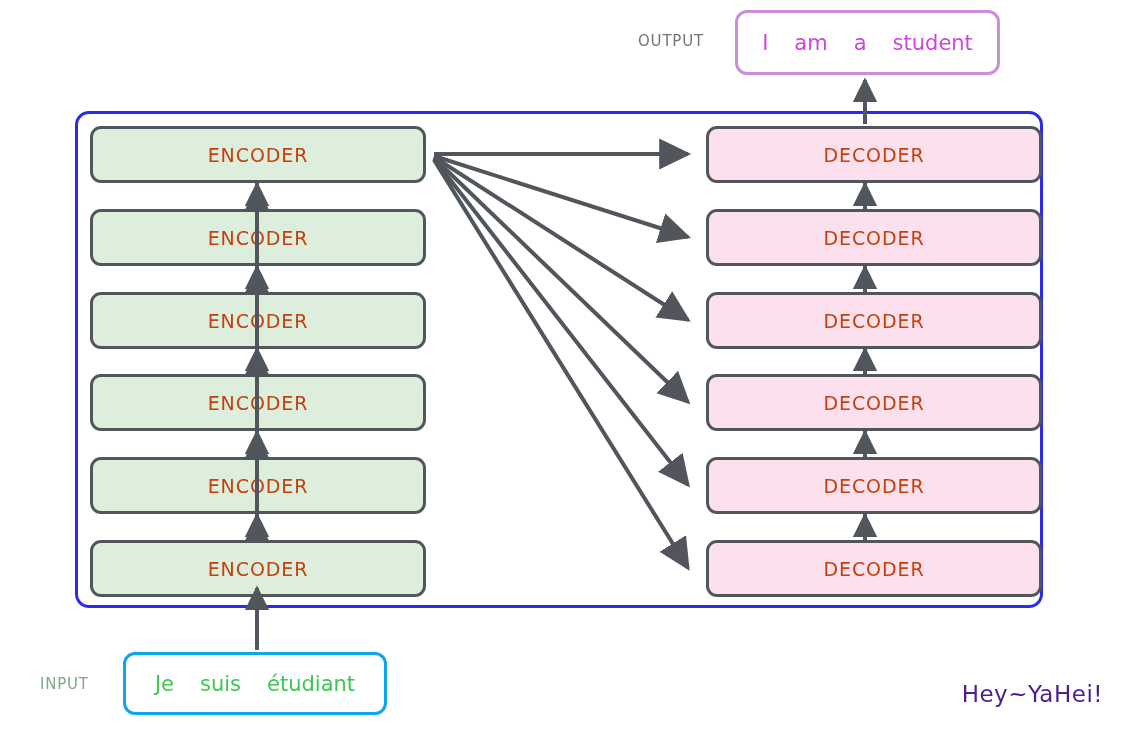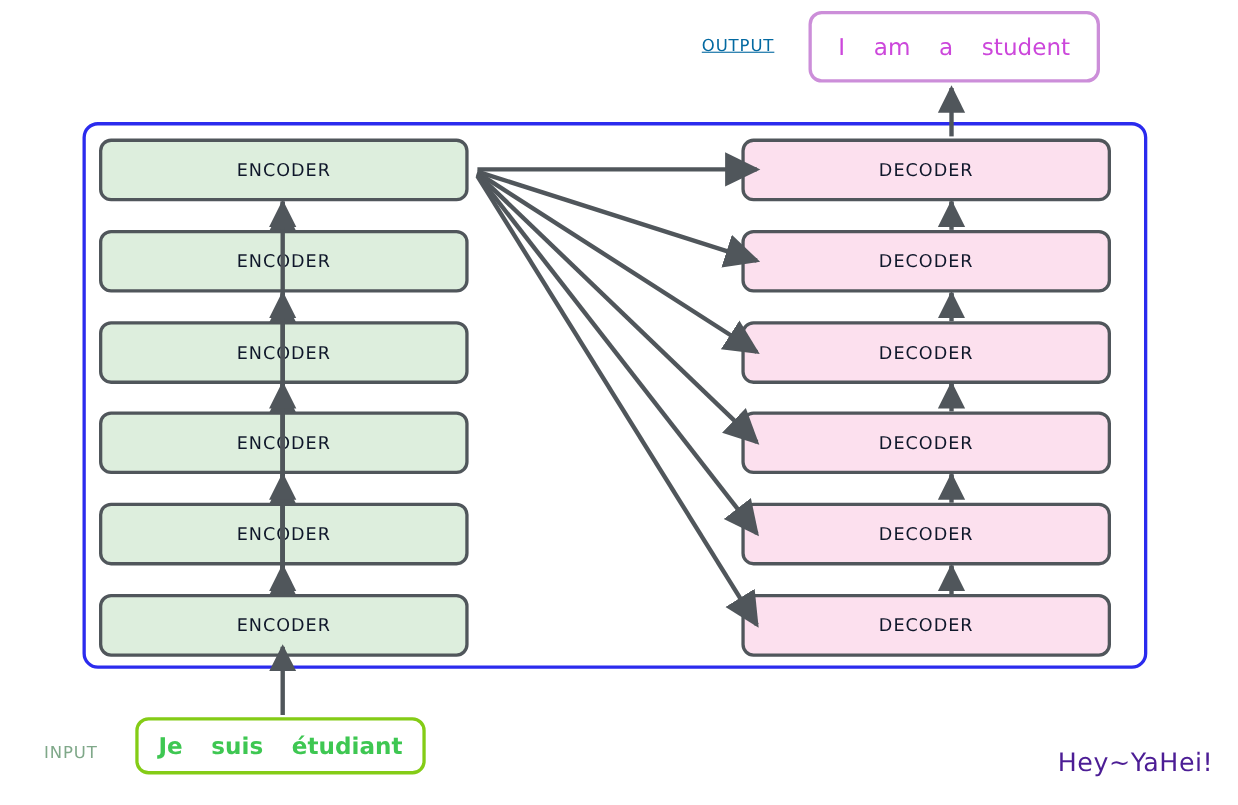--- a/index.html
+++ b/index.html
@@ -45,31 +45,31 @@
   .blk {
     position: absolute;
     height: 57px;
     border: 3px solid #50565b;
     border-radius: 11px;
     box-sizing: border-box;
     display: flex;
     align-items: center;
     justify-content: center;
     letter-spacing: 0.9px;
-    font-size: 16px;
-    color: #0f172a;
+    font-size: 19px;
+    color: #c2410c;
     text-align: right;
   }
   .blk.enc {
     left: 90px;
     width: 336px;
     background: #ddeedd;
   }
   .blk.dec {
-    left: 674px;
+    left: 706px;
     width: 336px;
     background: #fce0ee;
   }
 
   
   .io-box {
     position: absolute;
     box-sizing: border-box;
     border-radius: 12px;
     background: #ffffff;
@@ -92,31 +92,29 @@
     left: 735px;
     top: 10px;
     width: 265px;
     height: 65px;
     border: 3px solid #cc8ed9;
   }
   #output-box .words { color: #cc47db; }
   #output-label {
     left: 638px;
     top: 32px;
-    color: #0369a1;
-    text-decoration: underline;
+    color: #737373;
   }
 
   #input-box {
     left: 123px;
     top: 652px;
     width: 264px;
-    height: 52px;
-    border: 3px solid #84cc16;
-    font-weight: bold;
+    height: 63px;
+    border: 3px solid #0ea5e9;
   }
   #input-box .words { color: #3ec752; }
   #input-label {
     left: 40px;
     top: 675px;
     color: #7fa889;
     text-align: right;
   }
 
   

